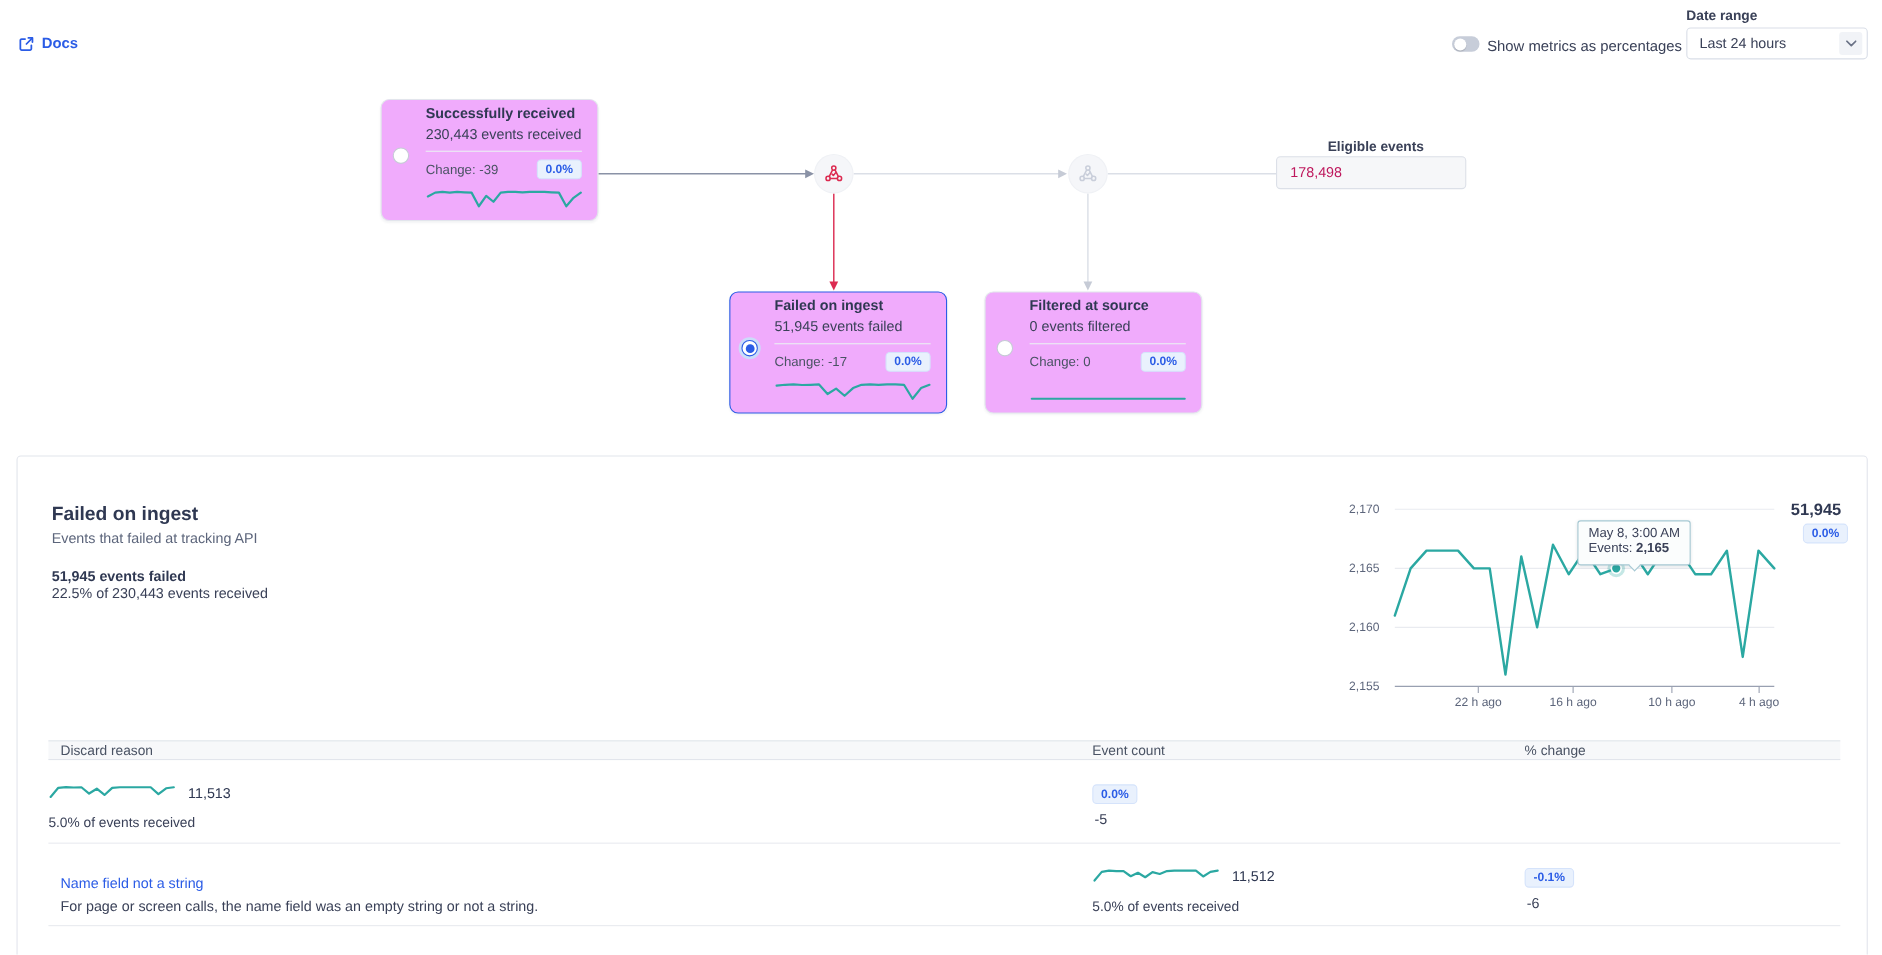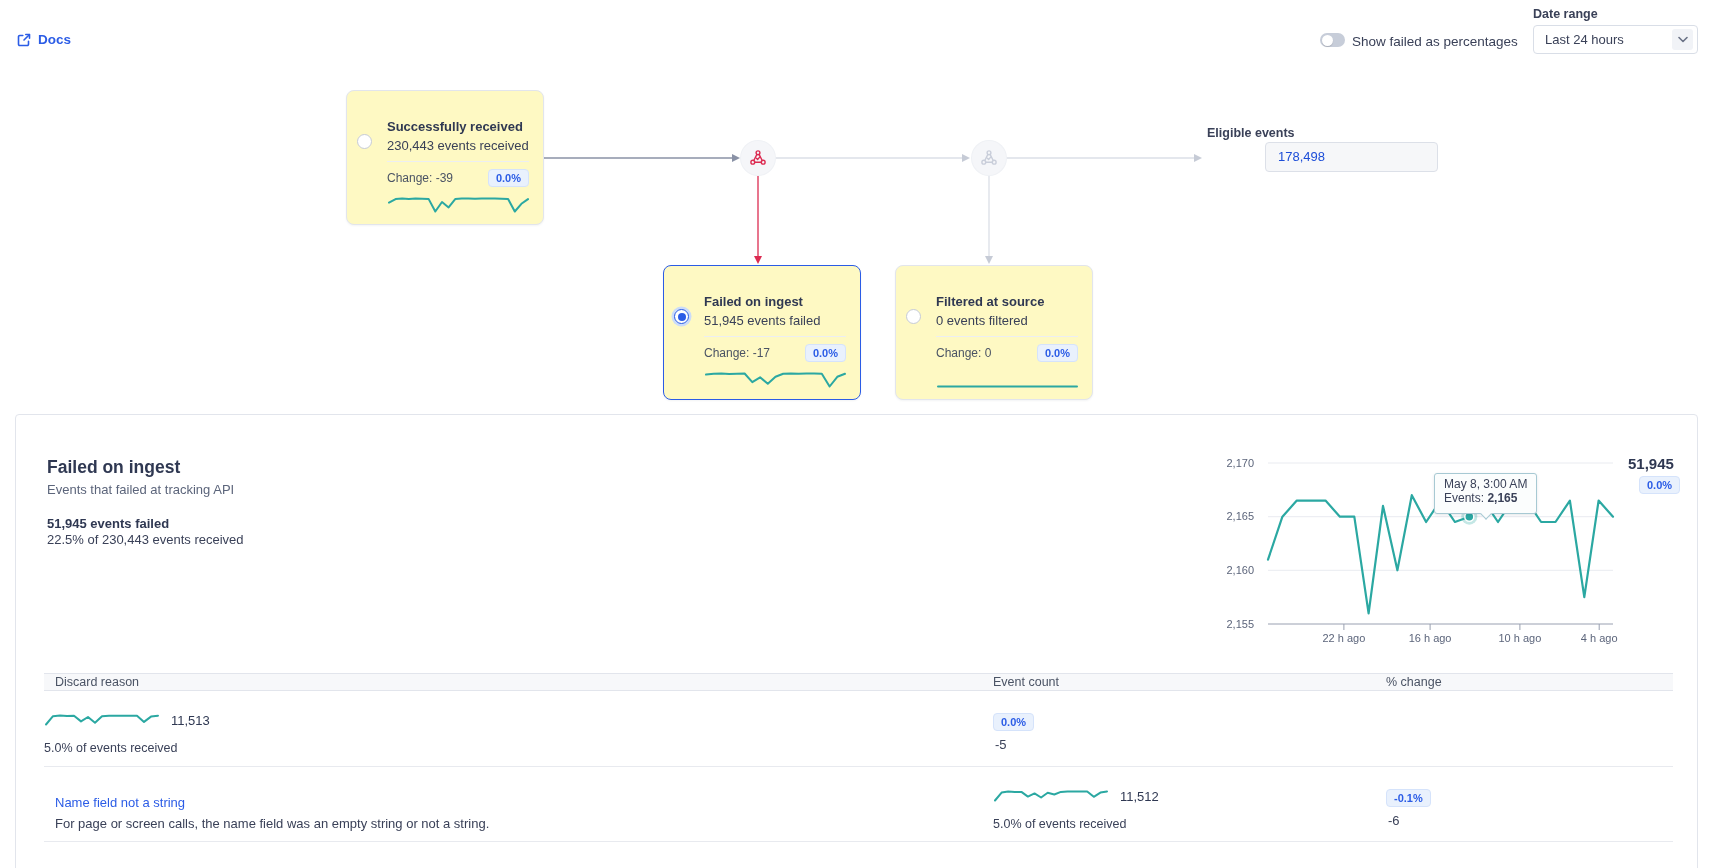--- a/index.html
+++ b/index.html
@@ -11,33 +11,33 @@
   .toggle{position:absolute;left:1320px;top:33px;width:25px;height:14px;border-radius:8px;background:#C7CDD9;cursor:pointer}
   .toggle::after{content:"";position:absolute;left:2px;top:1.5px;width:11px;height:11px;border-radius:50%;background:#fff;box-shadow:0 1px 1px rgba(0,0,0,.15)}
   .toggle-label{position:absolute;left:1352px;top:34px;font-size:13.5px;color:#3A4158}
   .dr-label{position:absolute;left:1533px;top:7px;font-size:12.5px;font-weight:700;color:#3A4158}
   .dr-select{position:absolute;left:1533px;top:25px;width:165px;height:29px;border:1px solid #D9DEE7;border-radius:4px;background:#fff;display:flex;align-items:center;justify-content:space-between;padding:0 4px 0 11px;font-size:13px;color:#3A4158;cursor:pointer}
   .dr-chevron{width:21px;height:21px;border-radius:3px;background:#F1F3F7;display:flex;align-items:center;justify-content:center}
 
   
   .connectors{position:absolute;left:0;top:0;pointer-events:none}
   .node{position:absolute;width:34px;height:34px;border-radius:50%;background:#F5F6F9;box-shadow:0 0 0 1px #EFF1F5;display:flex;align-items:center;justify-content:center;z-index:2}
-  .pcard{position:absolute;width:198px;background:#fef9c3;border:1px solid #E2E5EC;border-radius:8px;box-shadow:0 1px 2px rgba(25,35,60,.05);padding:28px 14px 10px 40px;z-index:2;cursor:pointer}
+  .pcard{position:absolute;width:198px;background:#f0abfc;border:1px solid #E2E5EC;border-radius:8px;box-shadow:0 1px 2px rgba(25,35,60,.05);padding:4px 14px 10px 40px;z-index:2;cursor:pointer}
   .pcard.selected{border:1.5px solid #2B5CE6}
   .radio{position:absolute;left:10px;top:43px;width:15px;height:15px;border-radius:50%;border:1px solid #C6CBD6;background:#fff;cursor:pointer}
   .radio.on{border:1.5px solid #2B5CE6;box-shadow:0 0 0 2.5px #CBDCF9}
   .radio.on::after{content:"";position:absolute;inset:2.5px;border-radius:50%;background:#2B5CE6}
   .pcard-title{font-size:13px;font-weight:700;color:#2F3852}
   .pcard-sub{font-size:13px;color:#3A4158;margin-top:4px}
   .pcard-div{border:none;border-top:1px solid #ECEEF3;margin:8px 0 7px}
   .pcard-change{display:flex;justify-content:space-between;align-items:center;font-size:12px;color:#4A5364;height:18px}
   .badge{display:inline-block;padding:1px 7px;border-radius:4px;background:#E9F1FD;border:1px solid #D5E3FB;color:#2B5CE6;font-size:11px;font-weight:700;line-height:14px;white-space:nowrap}
   .spark{margin-top:9px;display:block}
   .elig-label{position:absolute;left:1207px;top:126px;font-size:12.5px;font-weight:700;color:#3A4158}
-  .elig-box{position:absolute;left:1265px;top:142px;width:173px;height:30px;background:#F6F7F9;border:1px solid #DCE0E8;border-radius:4px;font-size:13px;color:#1d4ed8;line-height:28px;padding-left:12px}
+  .elig-box{position:absolute;left:1160px;top:142px;width:173px;height:30px;background:#F6F7F9;border:1px solid #DCE0E8;border-radius:4px;font-size:13px;color:#be185d;line-height:28px;padding-left:12px}
 
   
   .panel{position:absolute;left:15px;top:414px;width:1683px;height:480px;background:#fff;border:1px solid #E2E5EC;border-radius:4px}
   .panel-title{position:absolute;left:31px;top:42px;font-size:17.5px;font-weight:700;color:#2F3852}
   .panel-sub{position:absolute;left:31px;top:67px;font-size:13px;color:#5C657B}
   .stat1{position:absolute;left:31px;top:101px;font-size:13px;font-weight:700;color:#2F3852}
   .stat2{position:absolute;left:31px;top:117px;font-size:13px;color:#3A4158}
   #main-chart{position:absolute;left:1200px;top:40px}
   #main-chart .ylab{font-size:11px;fill:#5C657B;text-anchor:end}
   #main-chart .xlab{font-size:11px;fill:#5C657B;text-anchor:middle}
@@ -72,21 +72,21 @@
   <a class="docs-link">
     <svg width="14" height="14" viewBox="0 0 14 14" fill="none" stroke="#2B5CE6" stroke-width="1.6" stroke-linecap="round" stroke-linejoin="round">
       <path d="M11.5 8.2v3.1a1.2 1.2 0 0 1-1.2 1.2H2.7a1.2 1.2 0 0 1-1.2-1.2V3.7a1.2 1.2 0 0 1 1.2-1.2h3.1"></path>
       <path d="M8.8 1.5h3.7v3.7"></path>
       <path d="M12.3 1.7 7 7"></path>
     </svg>
     <span>Docs</span>
   </a>
 
   <div class="toggle"></div>
-  <span class="toggle-label">Show failed as percentages</span>
+  <span class="toggle-label">Show metrics as percentages</span>
   <div class="dr-label">Date range</div>
   <div class="dr-select">
     <span>Last 24 hours</span>
     <span class="dr-chevron">
       <svg width="10" height="7" viewBox="0 0 10 7" fill="none" stroke="#6A7286" stroke-width="1.6" stroke-linecap="round" stroke-linejoin="round">
           <path d="M1 1.5 5 5.5 9 1.5"></path>
         </svg>
     </span>
   </div>
 

